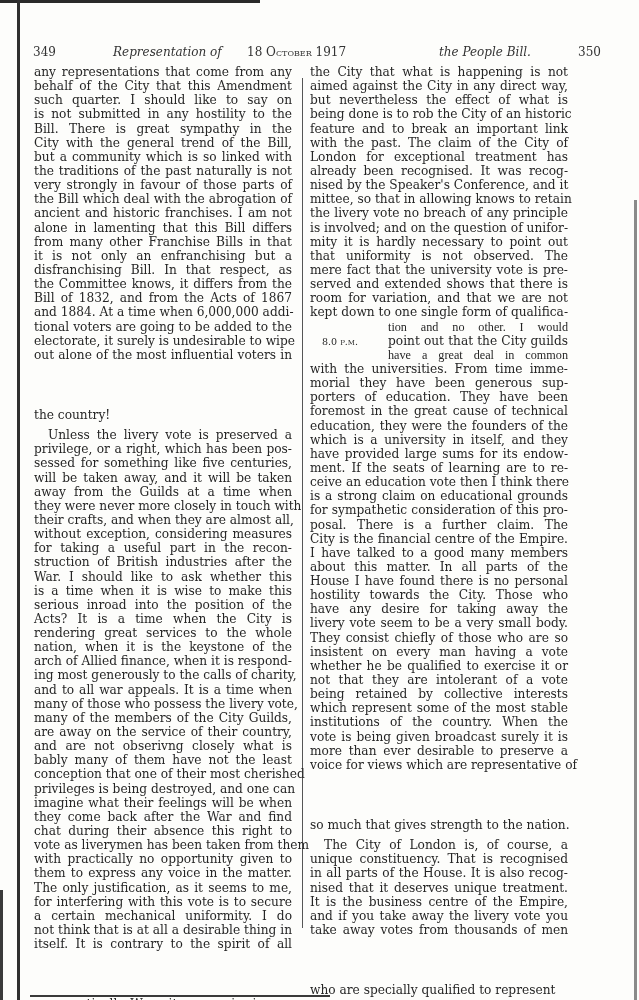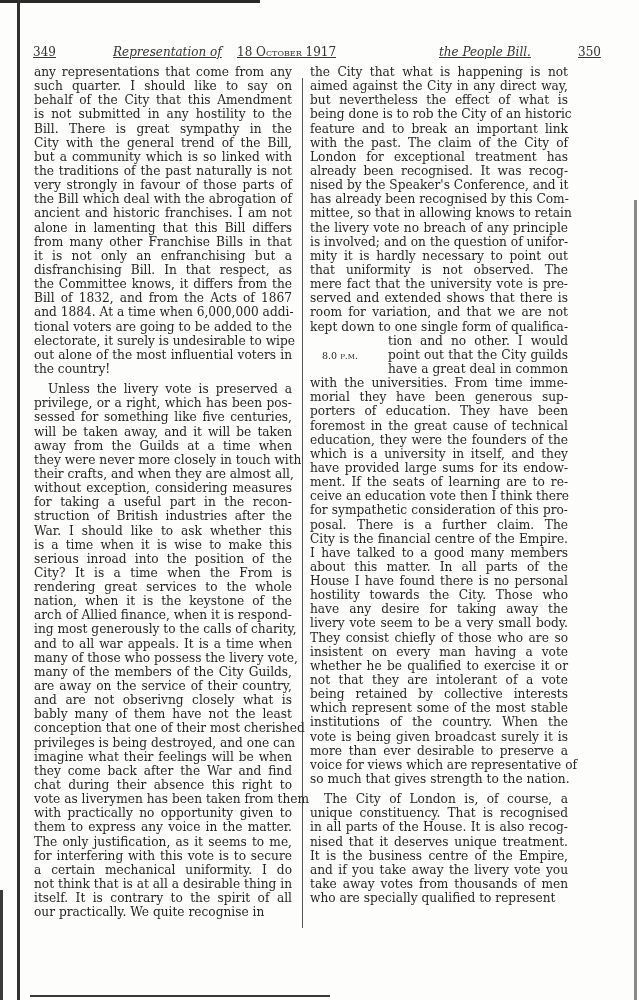--- a/index.html
+++ b/index.html
@@ -21,44 +21,44 @@
   .right-edge {
     position: absolute; right: 2px; top: 200px; width: 3px; height: 800px; background: #8a8a8a;
   }
   .bottom-edge {
     position: absolute; left: 30px; bottom: 3px; width: 300px; height: 2px; background: #3a3a3a;
   }
   .header {
     position: absolute; top: 45px; left: 33px; width: 570px; height: 16px;
     font-size: 12px; color: #333;
   }
-  .header span { position: absolute; top: 0; white-space: nowrap; text-decoration: underline; }
+  .header span { position: absolute; top: 0; white-space: nowrap; }
   .h-left { left: 0; }
   .h-title-left { left: 80px; font-style: italic; text-align: center; }
-  .h-date { left: 204px; font-variant: small-caps; text-align: right; }
+  .h-date { left: 214px; font-variant: small-caps; text-align: right; }
   .h-title-right { left: 359px; font-style: italic; margin-left: 47px; }
   .h-right { left: 545px; }
   .col {
     position: absolute; top: 65px; width: 258px;
     font-size: 12.2px; line-height: 14.15px;
     text-align: justify;
   }
   .col-left { left: 34px; }
   .col-right { left: 310px; width: 258px; }
   .divider {
     position: absolute; left: 302px; top: 78px; width: 1px; height: 850px; background: #555;
   }
   .line { display: block; text-align: justify; text-align-last: justify; white-space: nowrap; height: 14.15px; overflow: visible; }
-  .line.last { text-align-last: left; }
+  .line.last { text-align-last: left; margin-top: 46px; }
   .para-gap { height: 6px; }
   .indent { padding-left: 14px; }
   .margin-note {
     font-size: 9.5px; font-variant: small-caps; display: inline-block; width: 66px; padding-left: 12px; text-align: center;
   }
-  .hang { padding-left: 78px; }
+  .hang { padding-left: 78px; font-family: Liberation Serif, serif; }
 </style>
 </head>
 <body>
 
 <div class="top-shadow"></div>
 <div class="left-edge"></div>
 <div class="left-edge-bottom"></div>
 <div class="right-edge"></div>
 <div class="bottom-edge"></div>
 
@@ -68,22 +68,22 @@
   <span class="h-date">18 October 1917</span>
   <span class="h-title-right">the People Bill.</span>
   <span class="h-right">350</span>
 </div>
 
 <div class="divider"></div>
 
 <div class="col col-left" id="col-left">
     <div>
       <span class="line">any representations that come from any</span>
+      <span class="line">behalf of the City that this Amendment</span>
       <span class="line">such quarter. I should like to say on</span>
-      <span class="line">behalf of the City that this Amendment</span>
       <span class="line">is not submitted in any hostility to the</span>
       <span class="line">Bill. There is great sympathy in the</span>
       <span class="line">City with the general trend of the Bill,</span>
       <span class="line">but a community which is so linked with</span>
       <span class="line">the traditions of the past naturally is not</span>
       <span class="line">very strongly in favour of those parts of</span>
       <span class="line">the Bill which deal with the abrogation of</span>
       <span class="line">ancient and historic franchises. I am not</span>
       <span class="line">alone in lamenting that this Bill differs</span>
       <span class="line">from many other Franchise Bills in that</span>
@@ -105,21 +105,21 @@
       <span class="line">will be taken away, and it will be taken</span>
       <span class="line">away from the Guilds at a time when</span>
       <span class="line">they were never more closely in touch with</span>
       <span class="line">their crafts, and when they are almost all,</span>
       <span class="line">without exception, considering measures</span>
       <span class="line">for taking a useful part in the recon-</span>
       <span class="line">struction of British industries after the</span>
       <span class="line">War. I should like to ask whether this</span>
       <span class="line">is a time when it is wise to make this</span>
       <span class="line">serious inroad into the position of the</span>
-      <span class="line">City? It is a time when the From is</span>
+      <span class="line">Acts? It is a time when the City is</span>
       <span class="line">rendering great services to the whole</span>
       <span class="line">nation, when it is the keystone of the</span>
       <span class="line">arch of Allied finance, when it is respond-</span>
       <span class="line">ing most generously to the calls of charity,</span>
       <span class="line">and to all war appeals. It is a time when</span>
       <span class="line">many of those who possess the livery vote,</span>
       <span class="line">many of the members of the City Guilds,</span>
       <span class="line">are away on the service of their country,</span>
       <span class="line">and are not obserivng closely what is</span>
       <span class="line">bably many of them have not the least</span>
@@ -143,21 +143,20 @@
     <div>
       <span class="line">the City that what is happening is not</span>
       <span class="line">aimed against the City in any direct way,</span>
       <span class="line">but nevertheless the effect of what is</span>
       <span class="line">being done is to rob the City of an historic</span>
       <span class="line">feature and to break an important link</span>
       <span class="line">with the past. The claim of the City of</span>
       <span class="line">London for exceptional treatment has</span>
       <span class="line">already been recognised. It was recog-</span>
       <span class="line">nised by the Speaker's Conference, and it</span>
-      <span class="line">has already been recognised by this Com-</span>
       <span class="line">mittee, so that in allowing knows to retain</span>
       <span class="line">the livery vote no breach of any principle</span>
       <span class="line">is involved; and on the question of unifor-</span>
       <span class="line">mity it is hardly necessary to point out</span>
       <span class="line">that uniformity is not observed. The</span>
       <span class="line">mere fact that the university vote is pre-</span>
       <span class="line">served and extended shows that there is</span>
       <span class="line">room for variation, and that we are not</span>
       <span class="line">kept down to one single form of qualifica-</span>
       <span class="line hang">tion and no other. I would</span>
@@ -165,20 +164,21 @@
       <span class="line hang">have a great deal in common</span>
       <span class="line">with the universities. From time imme-</span>
       <span class="line">morial they have been generous sup-</span>
       <span class="line">porters of education. They have been</span>
       <span class="line">foremost in the great cause of technical</span>
       <span class="line">education, they were the founders of the</span>
       <span class="line">which is a university in itself, and they</span>
       <span class="line">have provided large sums for its endow-</span>
       <span class="line">ment. If the seats of learning are to re-</span>
       <span class="line">ceive an education vote then I think there</span>
+      <span class="line">is a strong claim on educational grounds</span>
       <span class="line">for sympathetic consideration of this pro-</span>
       <span class="line">posal. There is a further claim. The</span>
       <span class="line">City is the financial centre of the Empire.</span>
       <span class="line">I have talked to a good many members</span>
       <span class="line">about this matter. In all parts of the</span>
       <span class="line">House I have found there is no personal</span>
       <span class="line">hostility towards the City. Those who</span>
       <span class="line">have any desire for taking away the</span>
       <span class="line">livery vote seem to be a very small body.</span>
       <span class="line">They consist chiefly of those who are so</span>

